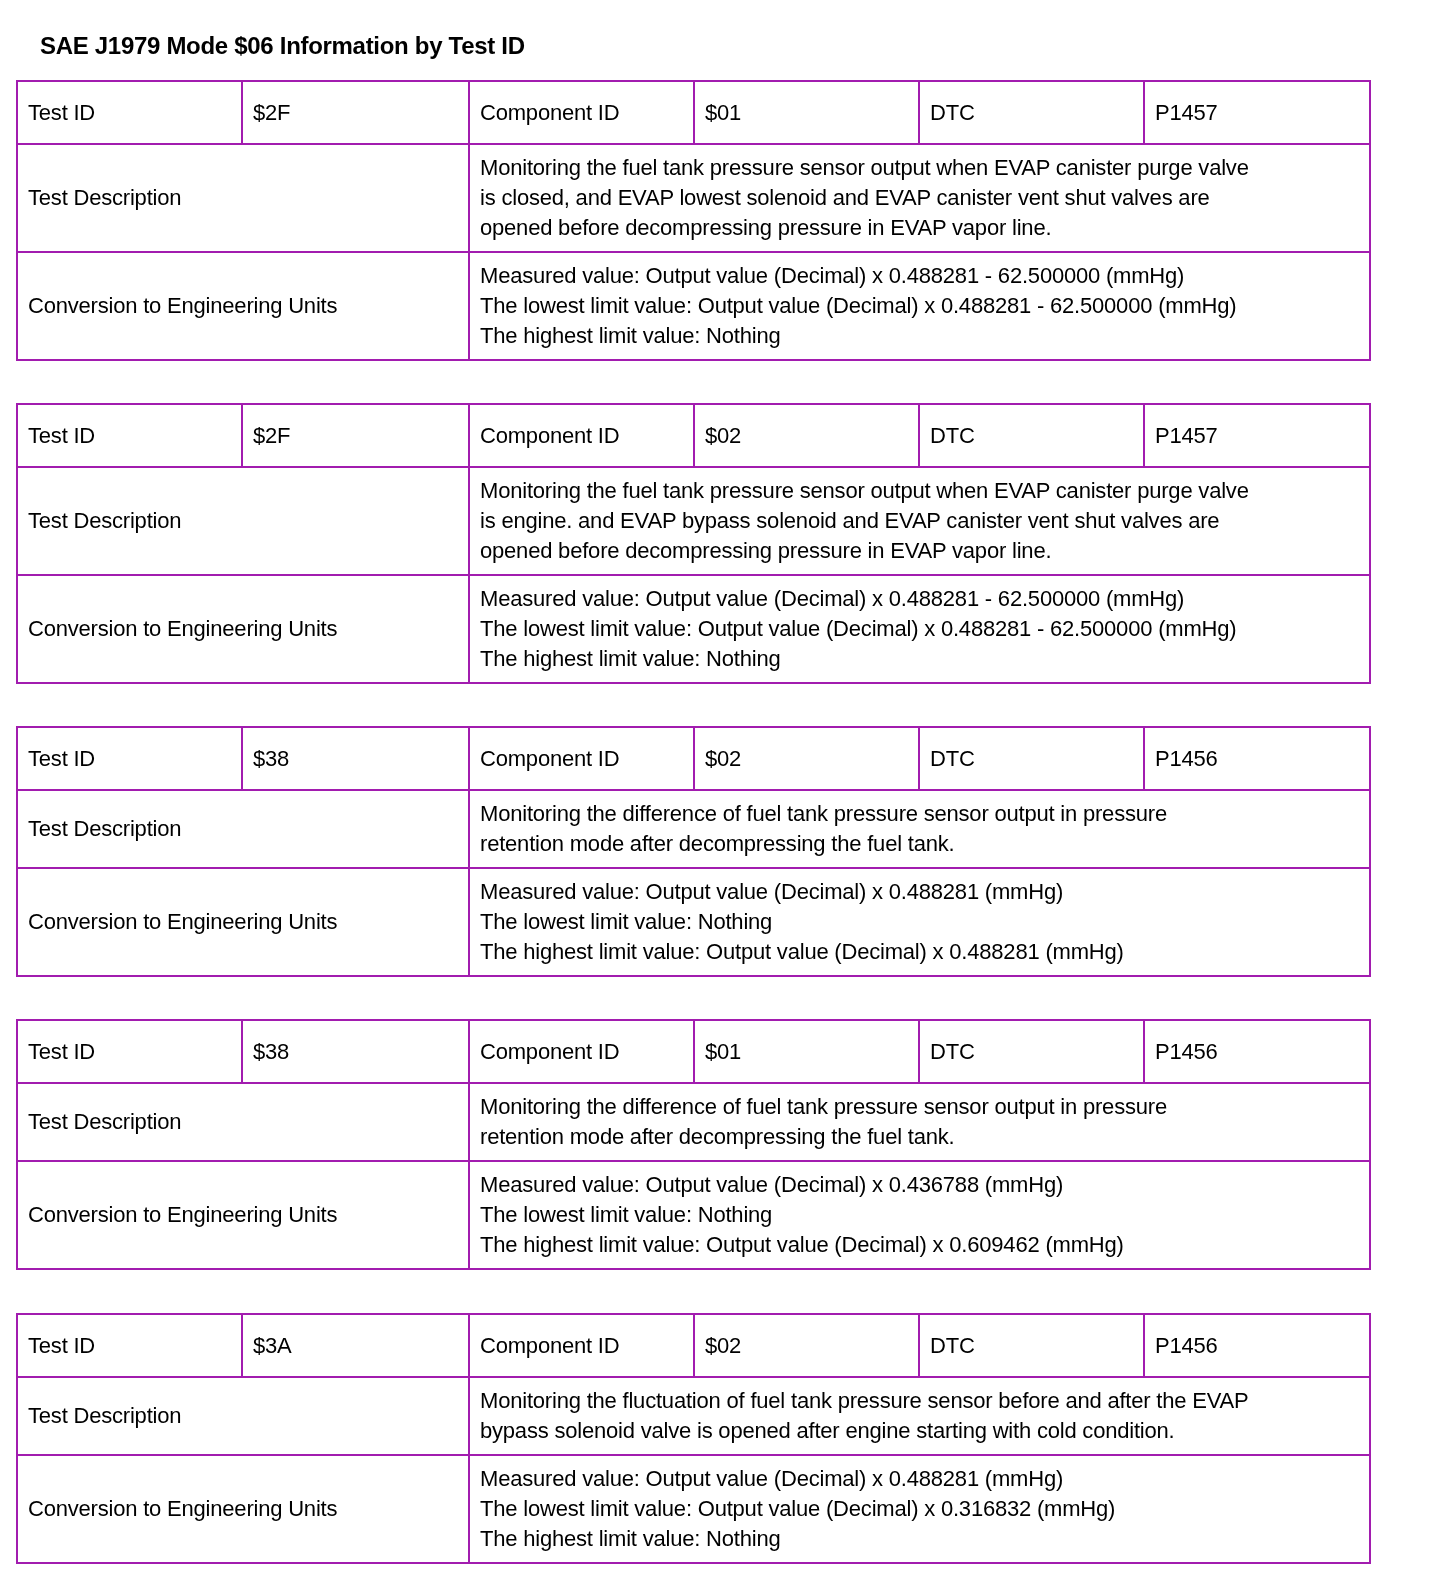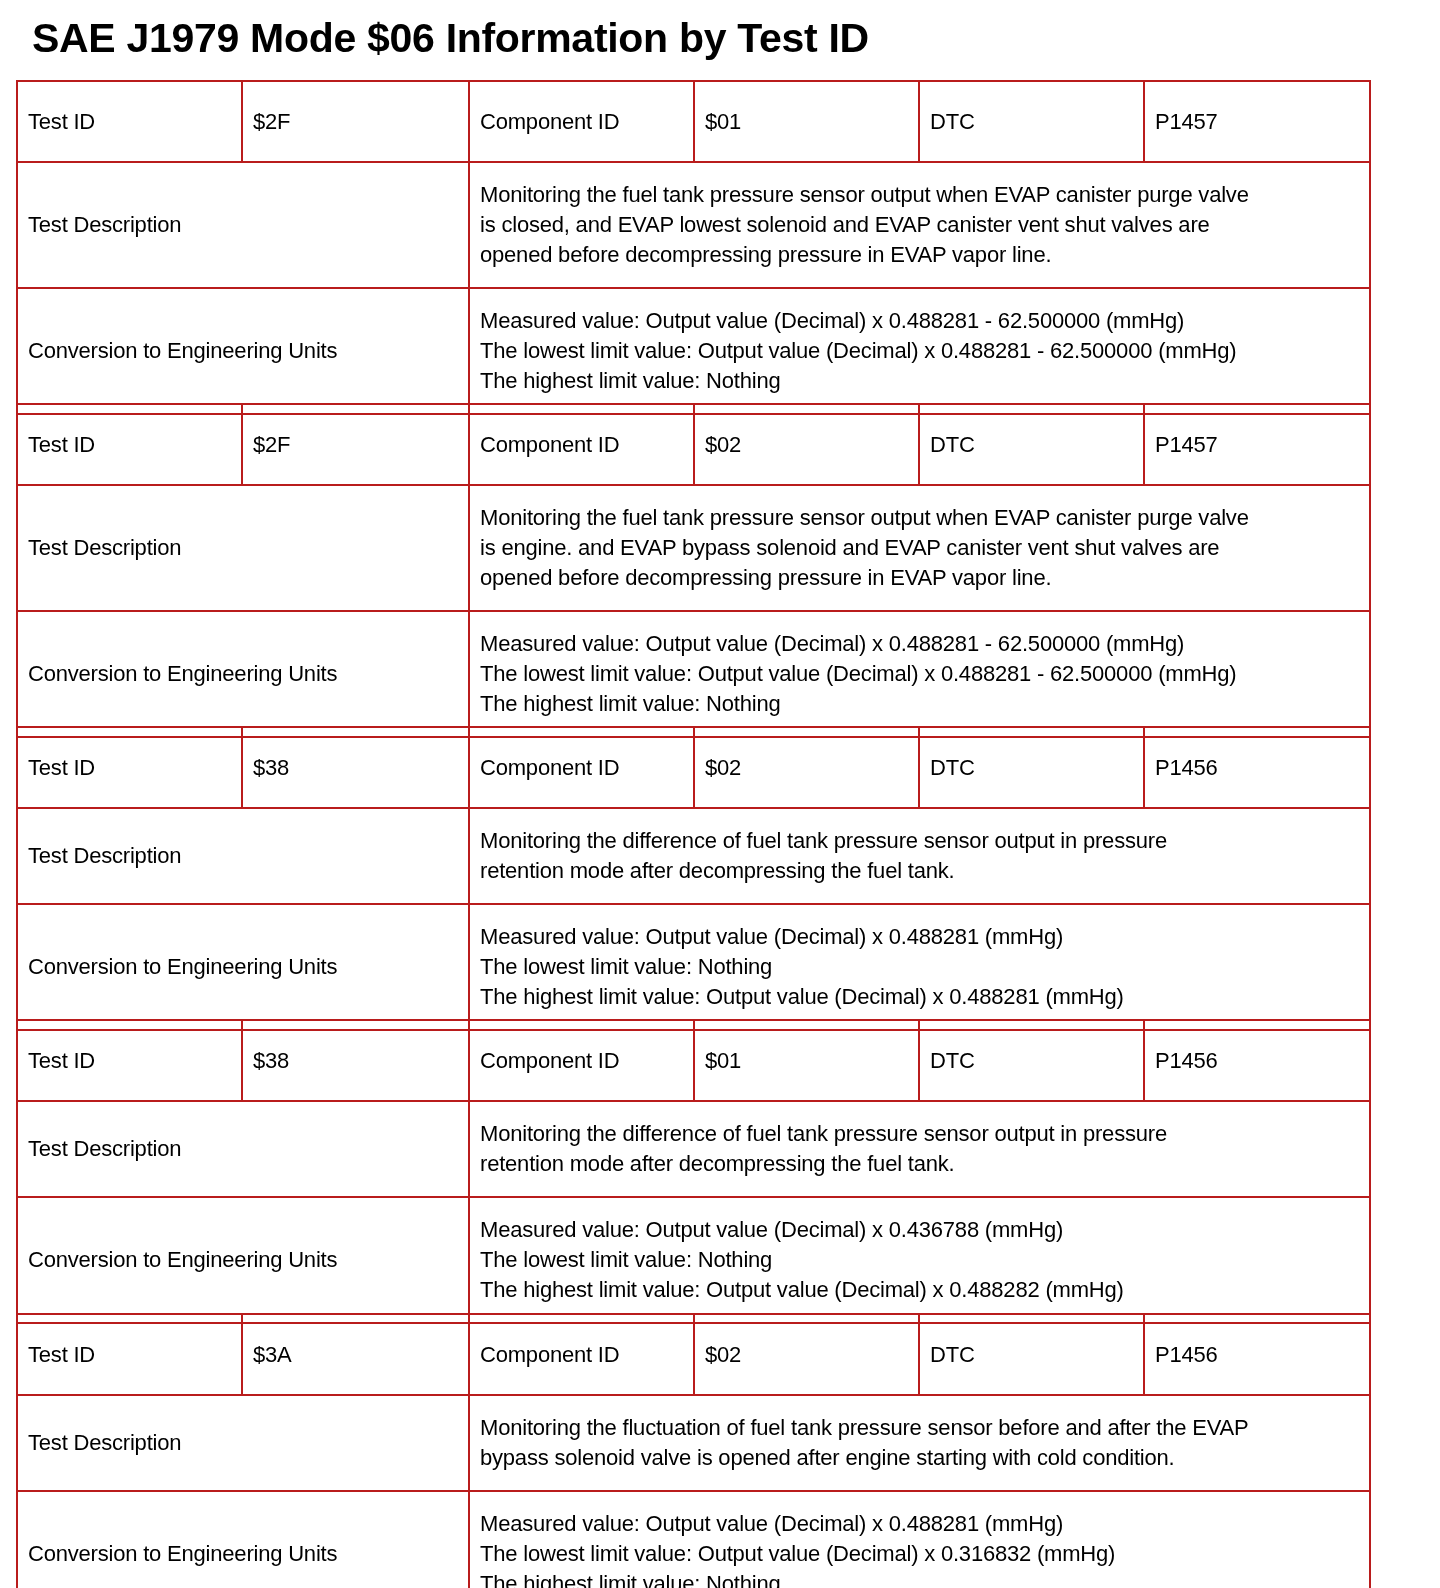--- a/index.html
+++ b/index.html
@@ -8,38 +8,38 @@
     height: 1588px;
     position: relative;
     font-family: "Liberation Sans", sans-serif;
     color: #000000;
     overflow: hidden;
   }
   .page-title {
     position: absolute;
     left: 28px;
     top: 14px;
-    margin: 4px;
-    font-size: 41px;
+    margin: 12px;
+    font-size: 24px;
     font-weight: bold;
     letter-spacing: -0.3px;
     line-height: 40px;
   }
   table.test-table {
     position: absolute;
     left: 16px;
     width: 1353px;
     border-collapse: collapse;
     table-layout: fixed;
     font-size: 22px;
     letter-spacing: -0.2px;
   }
   table.test-table td {
-    border: 2px solid #b91c1c;
-    padding: 17px 10px;
+    border: 2px solid #a21caf;
+    padding: 8px 10px;
     vertical-align: middle;
     line-height: 30px;
   }
   table.test-table tr.head-row td { height: 45px; }
   .desc-lines div, .conv-lines div { white-space: nowrap; }
   .desc-lines { padding-top: 5px; padding-bottom: 6px; }
 </style>
 </head>
 <body>
 
@@ -178,21 +178,21 @@
     <td colspan="4" class="desc-lines">
       <div>Monitoring the difference of fuel tank pressure sensor output in pressure</div>
       <div>retention mode after decompressing the fuel tank.</div>
     </td>
   </tr>
   <tr>
     <td colspan="2">Conversion to Engineering Units</td>
     <td colspan="4" class="desc-lines conv-lines">
       <div>Measured value: Output value (Decimal) x 0.436788 (mmHg)</div>
       <div>The lowest limit value: Nothing</div>
-      <div>The highest limit value: Output value (Decimal) x 0.488282 (mmHg)</div>
+      <div>The highest limit value: Output value (Decimal) x 0.609462 (mmHg)</div>
     </td>
   </tr>
 </tbody>
   </table>
 
 <table class="test-table" style="top:1313px;">
   <colgroup>
       <col style="width:225px">
       <col style="width:227px">
       <col style="width:225px">

